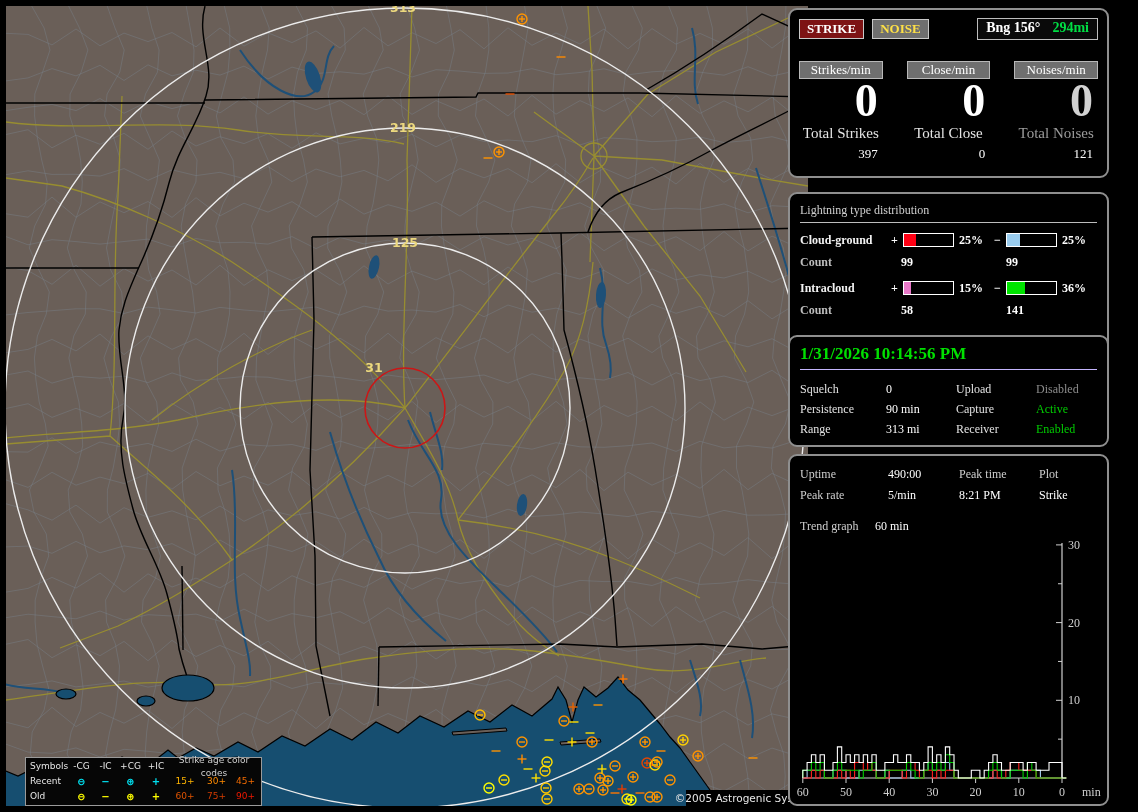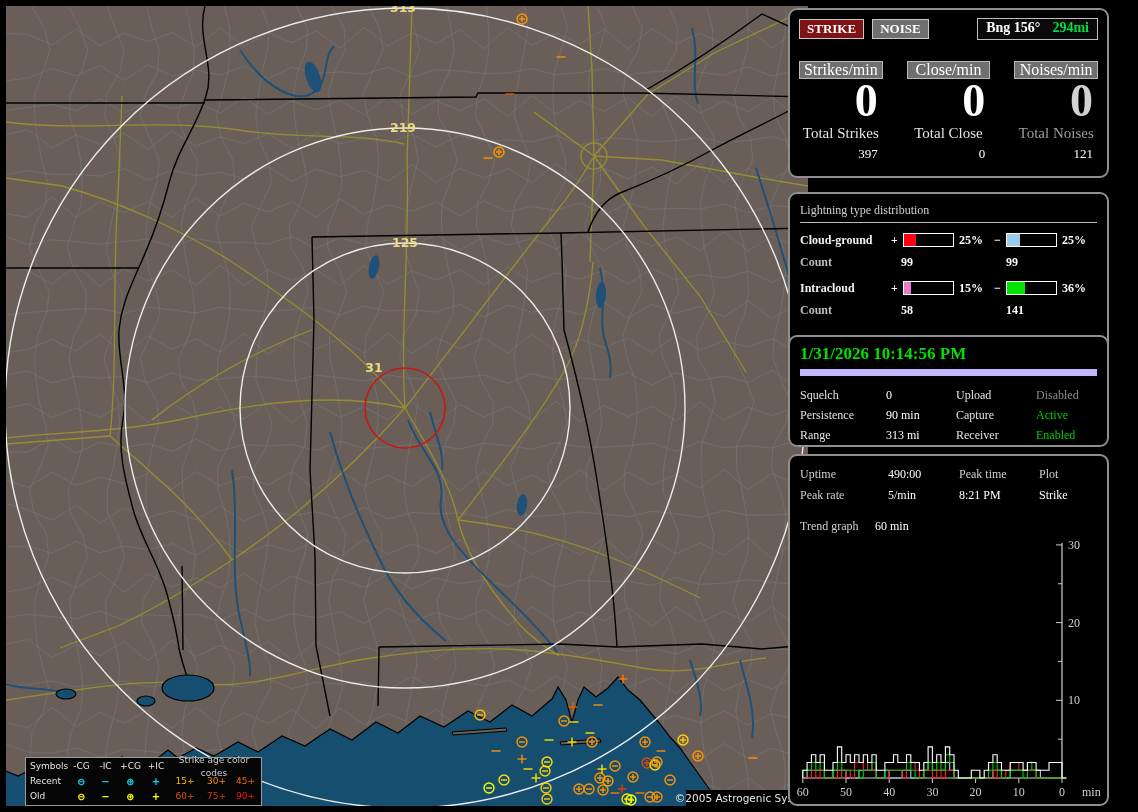--- a/index.html
+++ b/index.html
@@ -20,42 +20,42 @@
   .panel-box{position:absolute;left:788px;width:321px;background:#000;border:2px solid #8f8f8f;
              border-radius:9px;box-sizing:border-box;color:#e6e6e6;font-size:12px;font-family:Liberation Serif, serif;}
   #box1{top:8px;height:170px;padding:8px 9px;}
   #box2{top:192px;height:164px;padding:8px 10px;}
   #box3{top:335px;height:112px;padding:7px 10px;}
   #box4{top:454px;height:352px;padding:8px 10px;}
   .row-top{display:flex;align-items:center;}
   .btn{font-size:13px;font-weight:bold;color:#fff;border:1px solid #c8c8c8;height:20px;
        line-height:18px;padding:0 7px;background:#6f6f6f;font-family:inherit;cursor:pointer;}
   .btn-strike{background:#7d1314;margin-right:8px;}
-  .btn-noise{color:#ffffff;}
+  .btn-noise{color:#fde047;}
   .bng{margin-left:auto;display:flex;gap:12px;border:1px solid #bdbdbd;background:#0a0a0a;
        height:20px;line-height:18px;padding:0 8px;font-size:14px;font-weight:bold;}
   .bng-b{color:#fff;}
   .counters{display:grid;grid-template-columns:1fr 1fr 1fr;column-gap:24px;margin-top:21px;}
-  .chip{display:block;text-align:center;font-size:16px;color:#fff;background:#6f6f6f;
+  .chip{display:block;text-align:center;font-size:13px;color:#fff;background:#6f6f6f;
         border:1px solid #b8b8b8;height:16px;line-height:15px;}
   .big{font-size:46px;font-weight:bold;text-align:right;padding-right:5px;line-height:44px;color:#fff;}
   .tlabel{font-size:15px;text-align:center;color:#e4e4e4;margin-top:2px;white-space:nowrap;}
   .tvalue{font-size:13px;text-align:right;padding-right:5px;color:#fff;margin-top:4px;}
   .dim-big{color:#d2d2d2;} .dim-label{color:#9c9c9c;}
   .dist-title{font-size:12px;color:#d0d0d0;padding:1px 0 4px 0;border-bottom:1px solid #bdbdbd;margin-bottom:6px;}
   .dist-row{display:grid;grid-template-columns:91px 12px 51px 40px 12px 51px auto;align-items:center;height:22px;}
   .dist-label{font-weight:bold;color:#f2f2f2;}
   .sign{color:#fff;font-weight:bold;}
   .bar{height:12px;border:1px solid #fff;background:#000;}
   .bar i{display:block;height:100%;width:0;}
   .pct{font-weight:bold;color:#fff;padding-left:5px;white-space:nowrap;}
   .count-row{display:grid;grid-template-columns:101px 105px auto;align-items:center;height:22px;margin-bottom:4px;}
   .count-label{color:#bdbdbd;font-weight:bold;}
   .count-val{color:#fff;font-weight:bold;}
-  .clock{font-size:17px;font-weight:bold;padding-bottom:5px;border-bottom:7px solid #c4b5fd;white-space:nowrap;}
+  .clock{font-size:17px;font-weight:bold;padding-bottom:5px;border-bottom:1px solid #c4b5fd;white-space:nowrap;}
   .set-rows{margin-top:9px;}
   .set-row{display:grid;grid-template-columns:86px 70px 80px auto;align-items:center;height:20px;color:#e2e2e2;}
   .val{color:#fff;}
   .stat-row{display:grid;grid-template-columns:88px 71px 80px auto;align-items:center;height:21px;color:#cfcfcf;}
   .trend-row{display:grid;grid-template-columns:75px auto;align-items:center;height:20px;margin-top:10px;color:#cfcfcf;}
   #trend-svg{position:absolute;left:0;top:84px;}
 </style>
 </head>
 <body>
 

